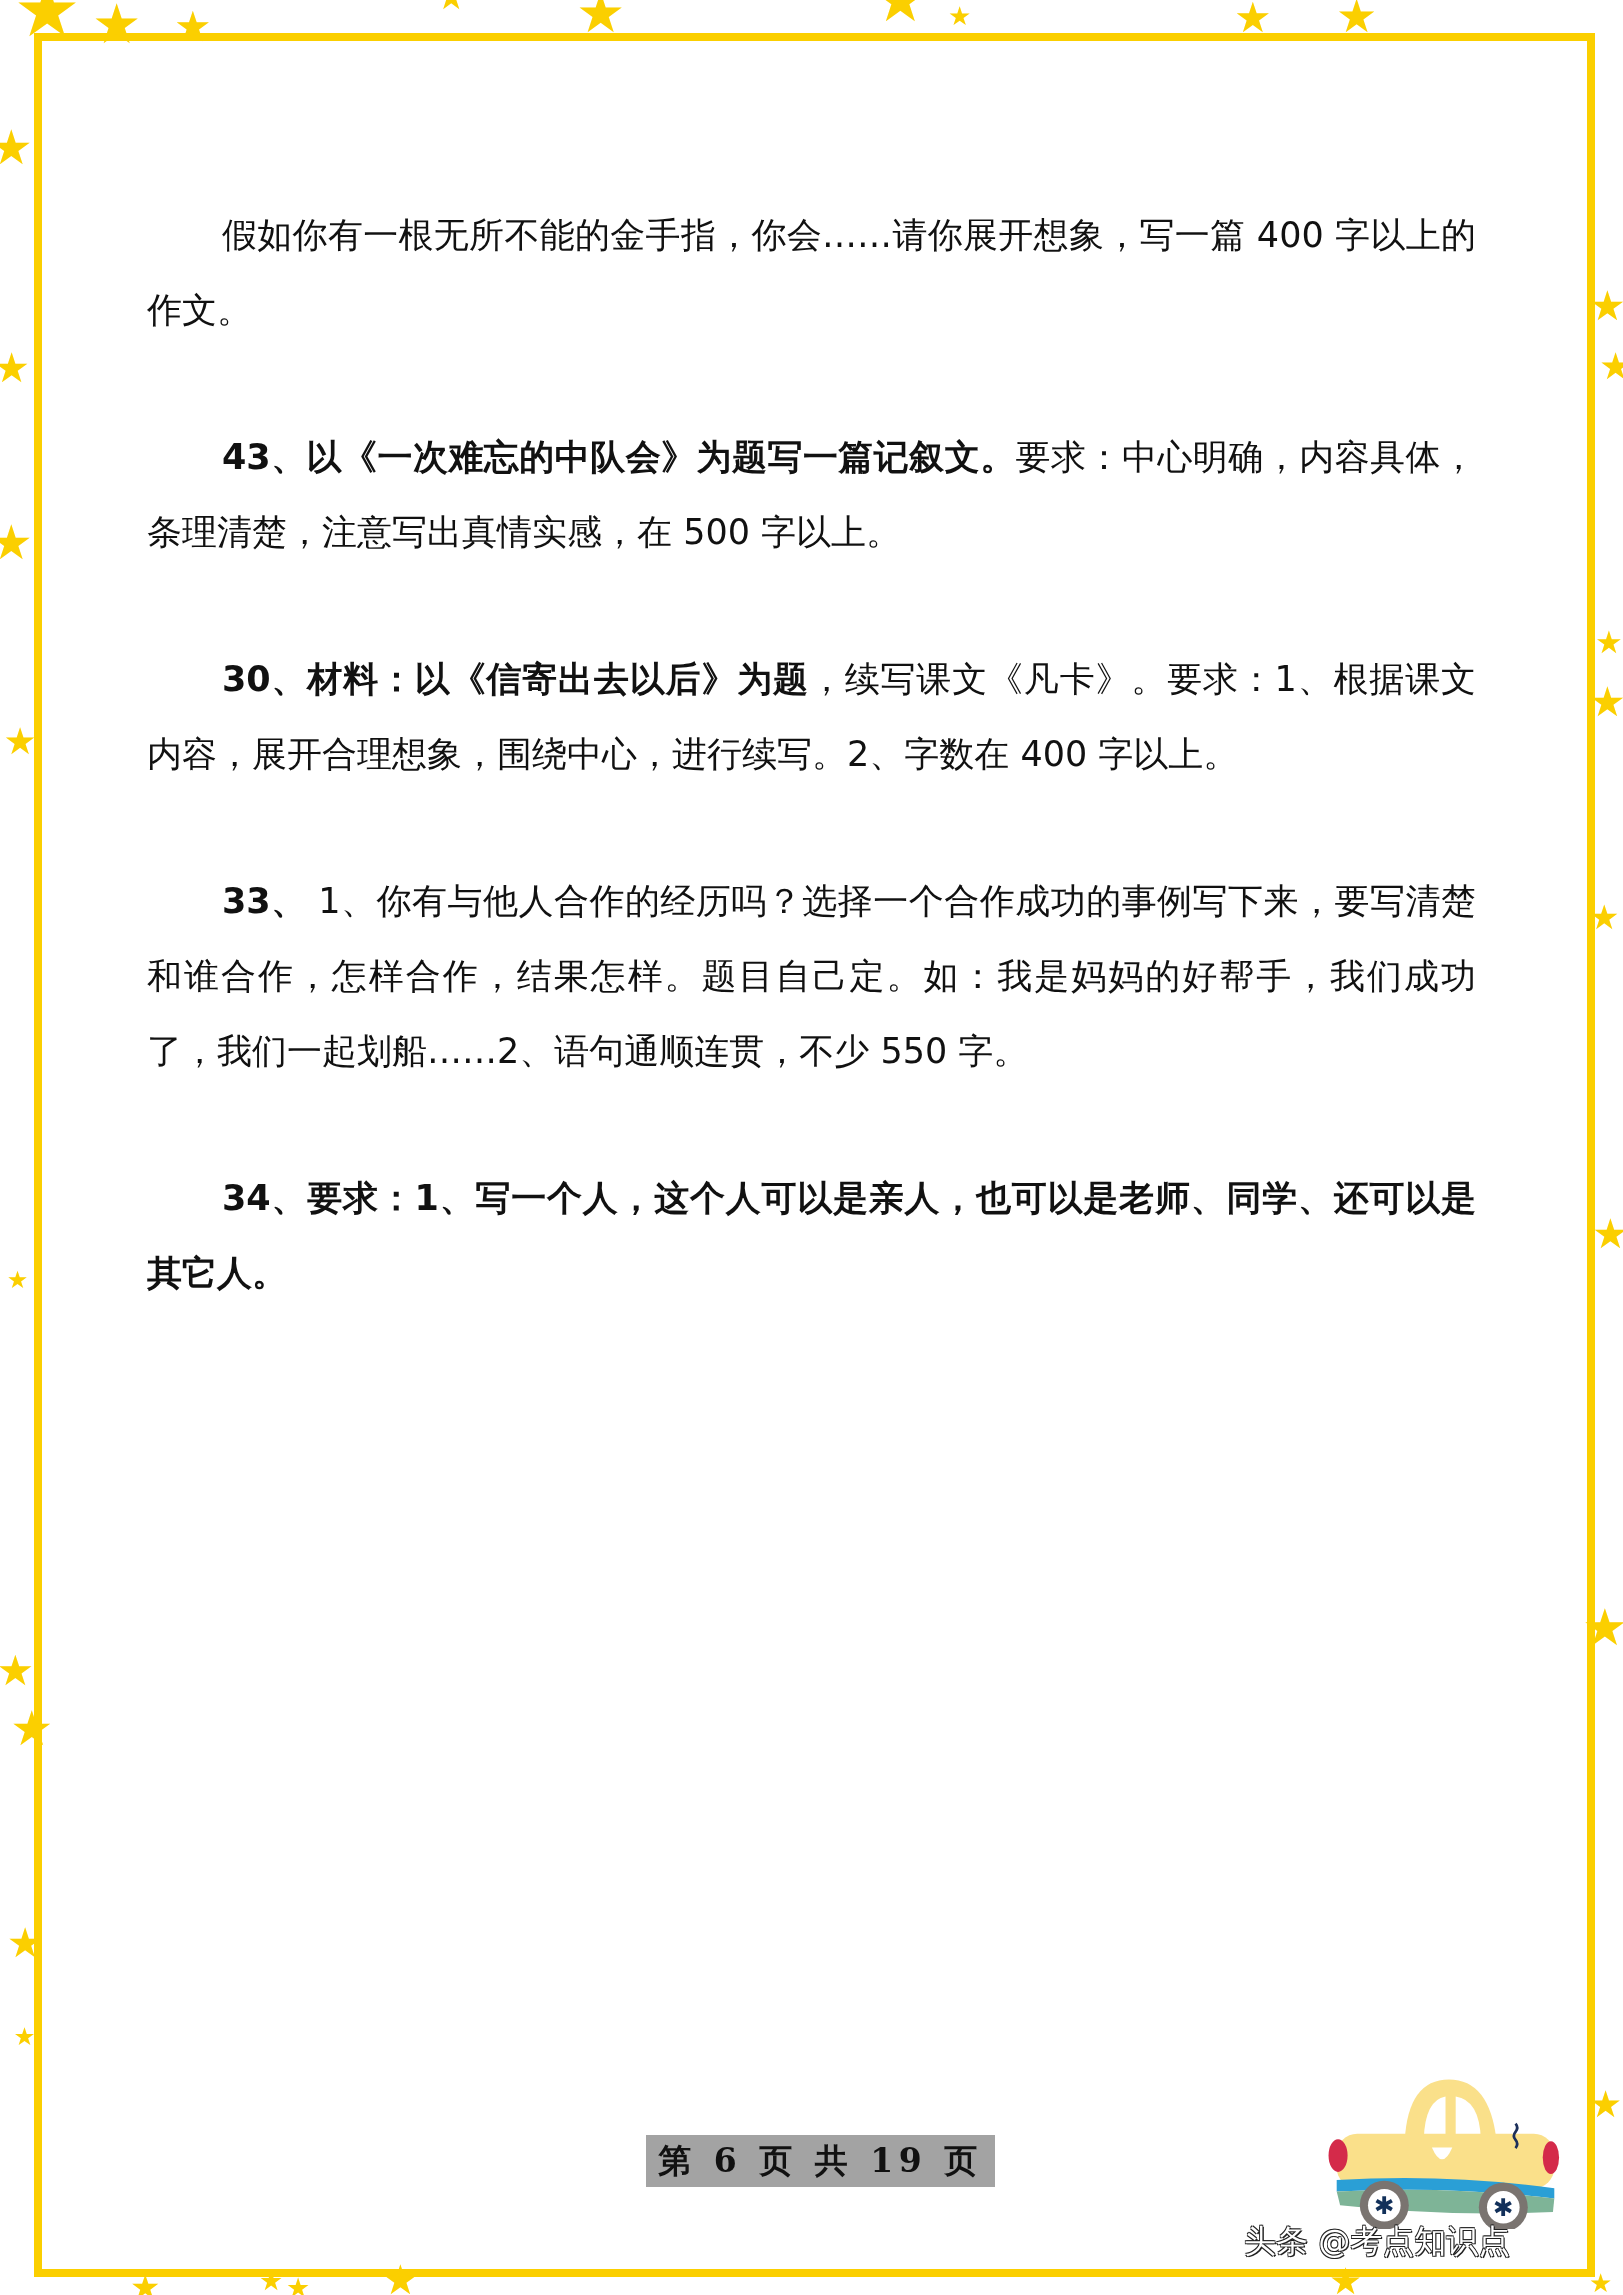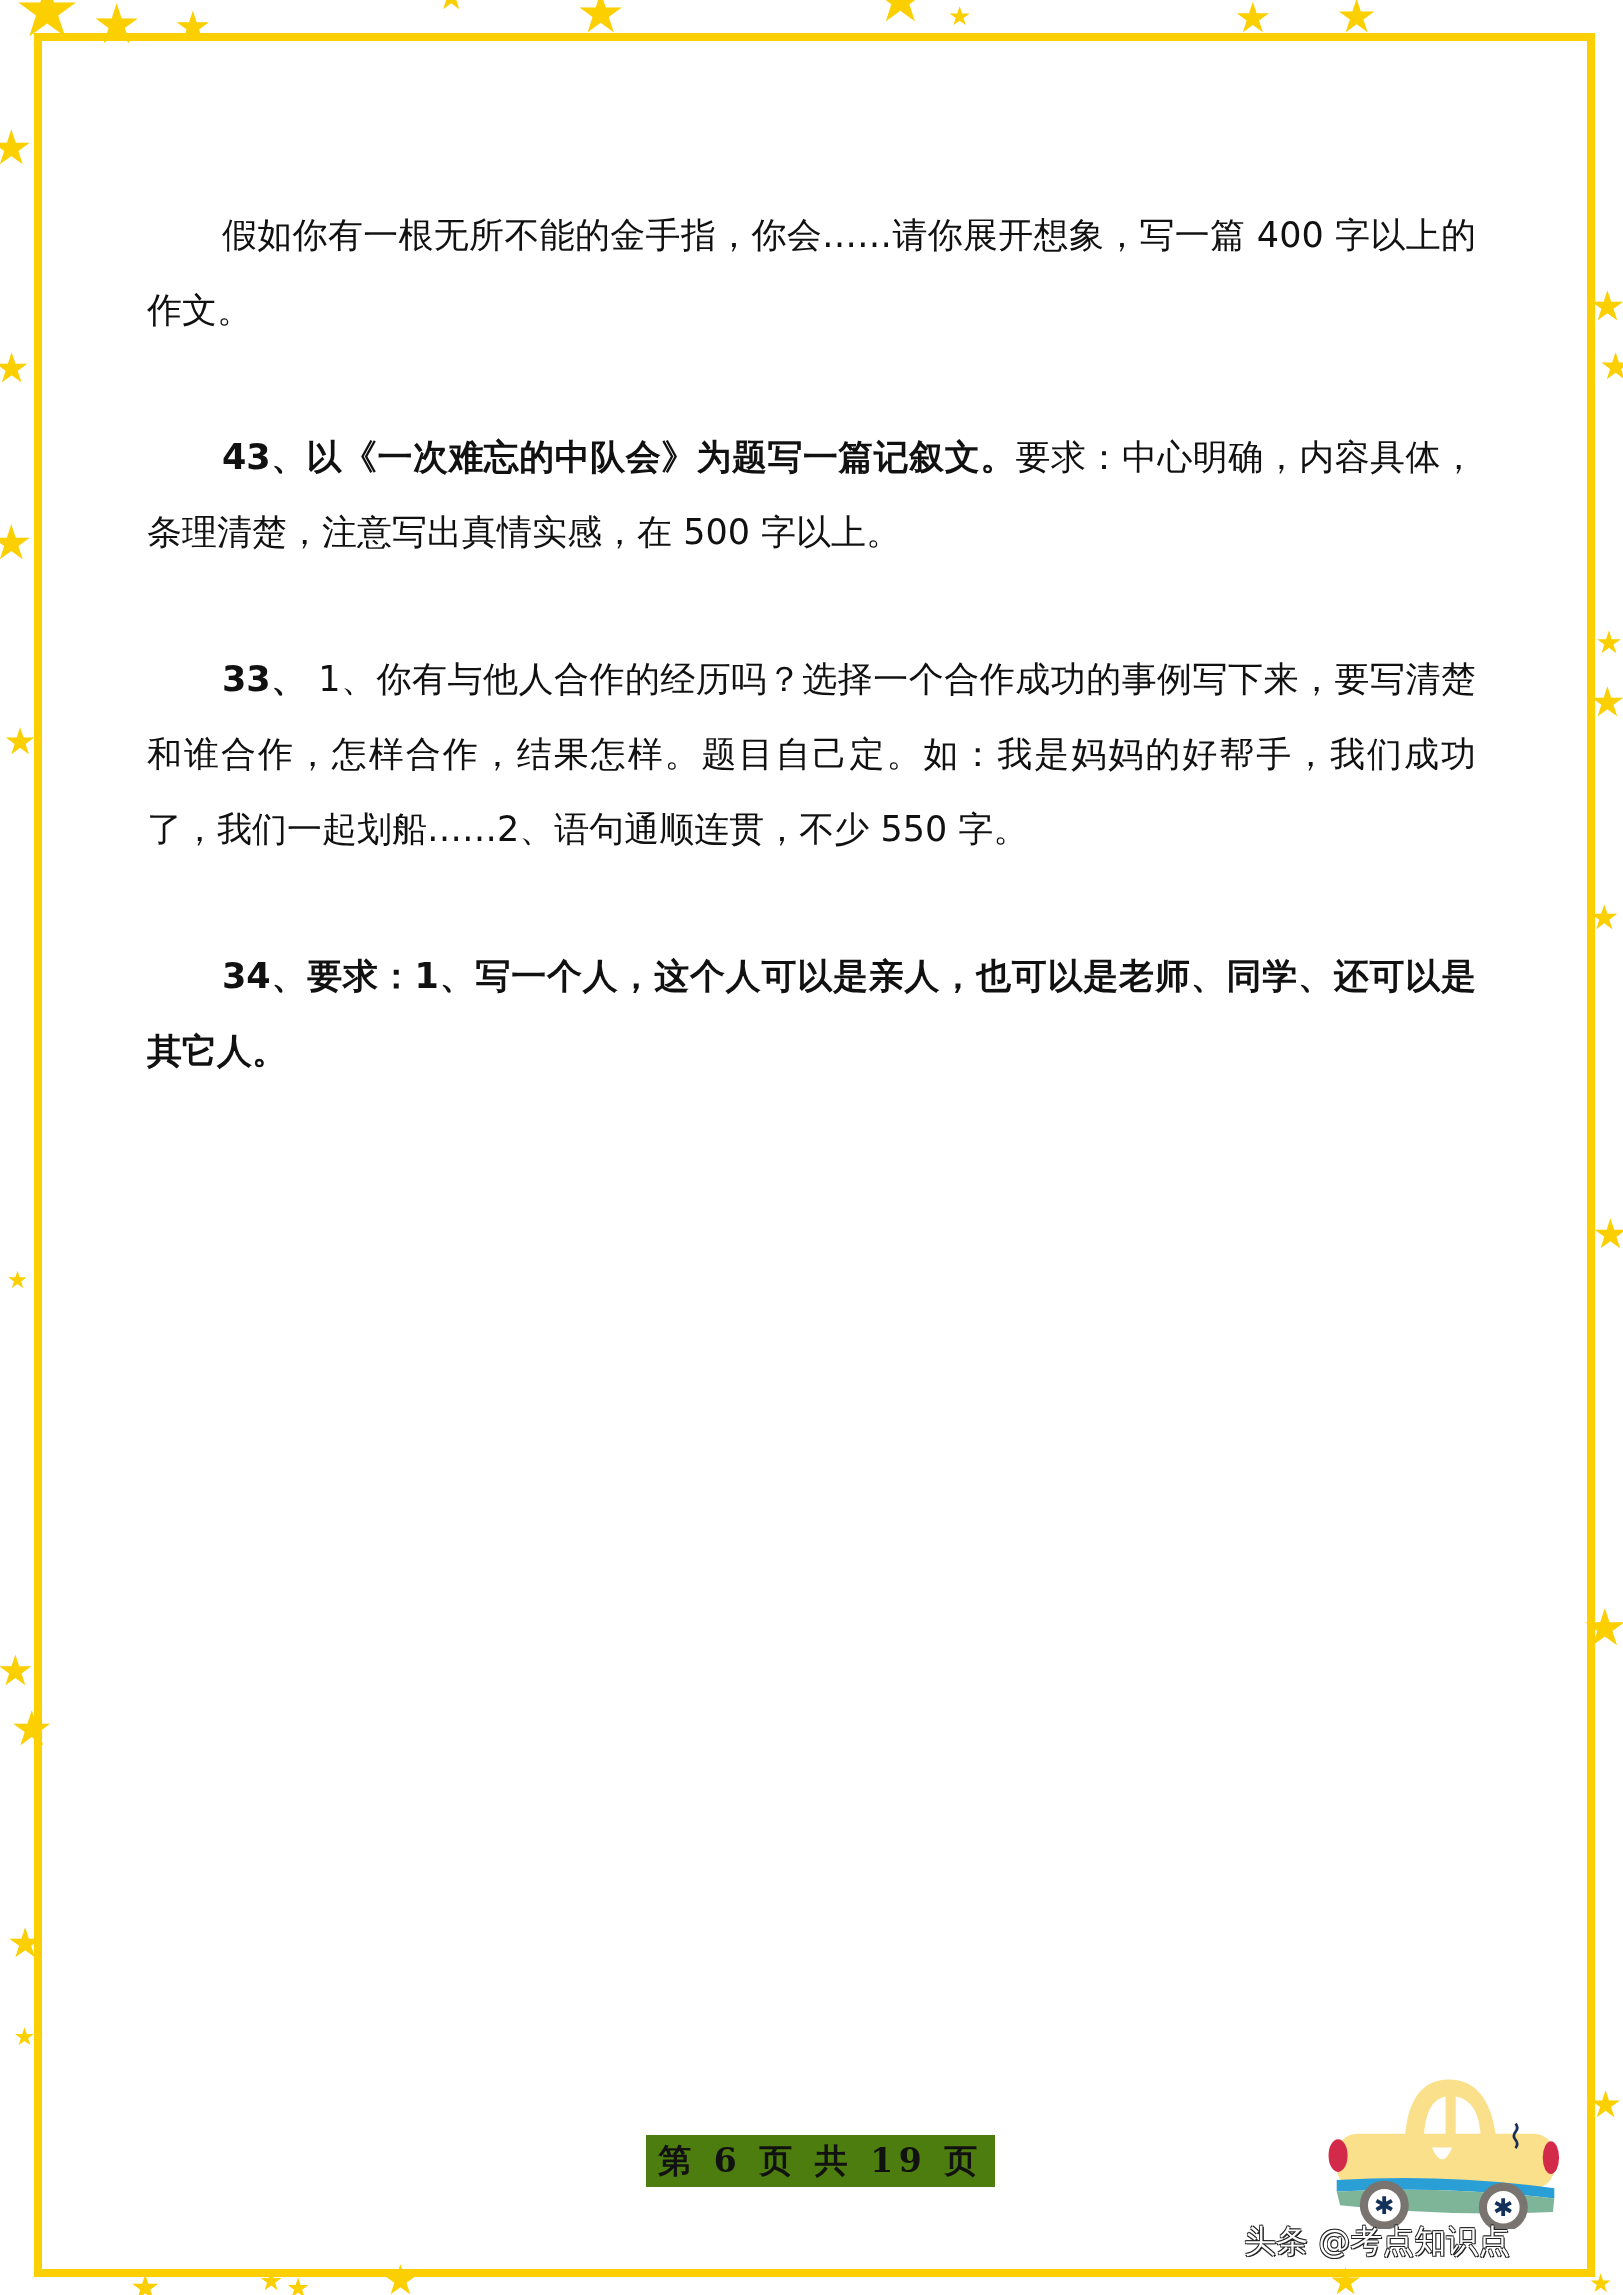--- a/index.html
+++ b/index.html
@@ -21,21 +21,21 @@
   .content {
     position: absolute; left: 147px; top: 198px; width: 1329px;
   }
   .para {
     font-size: 35px; line-height: 75px; margin: 0 0 72px 0;
     text-indent: 75px; letter-spacing: 0px; text-align: justify;
   }
   .para b { font-weight: bold; }
   .footer {
     position: absolute; left: 646px; top: 2135px; height: 52px;
-    background: #4d7c0f; padding: 0 12.3px;
+    background: #a3a3a3; padding: 0 12.3px;
     font-family: "DejaVu Serif", "Liberation Serif", serif;
     font-size: 33px; line-height: 52px; font-weight: bold;
     letter-spacing: 5.5px; white-space: pre;
   }
   .car { position: absolute; left: 1323px; top: 2059px; width: 245px; height: 170px; }
   .watermark {
     position: absolute; left: 1244px; top: 2221px;
     font-size: 32px; color: #ffffff; line-height: 41px;
     text-shadow: 1.4px 1.4px 0 #222, -0.7px -0.7px 0 #222, 0.7px -0.7px 0 #222, -0.7px 0.7px 0 #222;
     white-space: nowrap;
@@ -80,20 +80,23 @@
 <span class="star" style="left:1589px;top:2270px;font-size:26px;">★</span>
 
 <div class="content">
   <p class="para">
     <span>假如你有一根无所不能的金手指，你会……请你展开想象，写一篇 400 字以上的作文。</span>
   </p>
   <p class="para">
     <b>43、</b><b>以《一次难忘的中队会》为题写一篇记叙文。</b><span>要求：中心明确，内容具体，条理清楚，注意写出真情实感，在 500 字以上。</span>
   </p>
   <p class="para">
+    <b>30、</b><b>材料：以《信寄出去以后》为题</b><span>，续写课文《凡卡》。要求：1、根据课文内容，展开合理想象，围绕中心，进行续写。2、字数在 400 字以上。</span>
+  </p>
+  <p class="para">
     <b>33、</b><span> 1、你有与他人合作的经历吗？选择一个合作成功的事例写下来，要写清楚和谁合作，怎样合作，结果怎样。题目自己定。如：我是妈妈的好帮手，我们成功了，我们一起划船……2、语句通顺连贯，不少 550 字。</span>
   </p>
   <p class="para">
     <b>34、</b><b>要求：1、写一个人，这个人可以是亲人，也可以是老师、同学、还可以是其它人。</b>
   </p>
 </div>
 
 <div class="footer">第 6 页 共 19 页</div>
 
 <svg class="car" viewBox="0 0 360 250">

